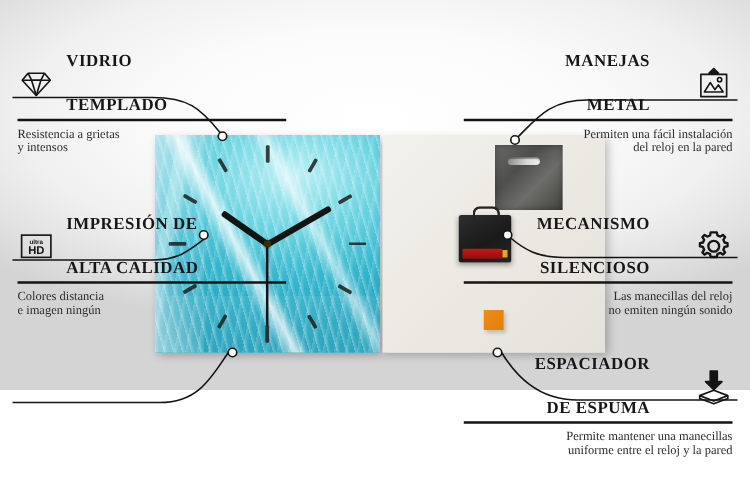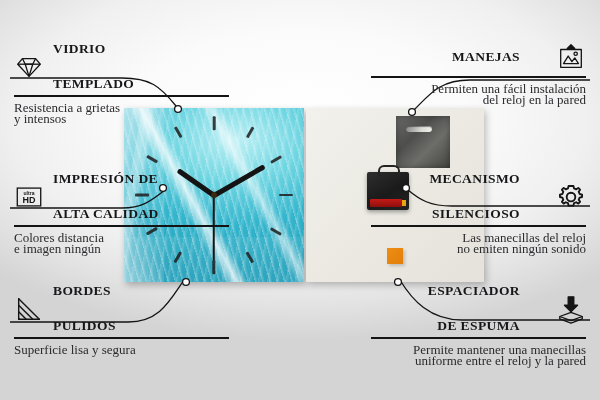--- a/index.html
+++ b/index.html
@@ -1,21 +1,21 @@
 <!DOCTYPE html>
 <html><head>
 <meta charset="utf-8">
 <style>
   html,body{margin:0;padding:0;}
   body{
     width:600px;height:400px;overflow:hidden;
     font-family:"Liberation Serif", serif;
   }
   #stage{
-    position:relative;width:600px;height:400px;
+    position:relative;width:600px;height:312px;
     background:
       radial-gradient(ellipse 70% 55% at 50% 30%, #ffffff 0%, #fbfbfb 40%, #f0f0f0 68%, #e2e2e2 85%, #d4d4d4 100%),
       linear-gradient(180deg,#fcfcfc 0%,#f7f7f7 45%,#e3e3e3 78%,#bdbdbd 100%);
   }
   
   .panel{position:absolute;}
   #clock-front{
     left:124px;top:108px;width:180px;height:174px;
     background:
       linear-gradient(112deg, rgba(255,255,255,.55) 0%, rgba(255,255,255,0) 22%),
@@ -85,21 +85,21 @@
   .f-head{display:flex;align-items:center;gap:9px;}
   .feature.right .f-head{justify-content:flex-end;gap:36px;}
   .f-title{
     font-size:13.5px;line-height:14.5px;letter-spacing:.4px;
     color:#17171a;font-weight:700;font-variant:small-caps;
     text-transform:uppercase;
   }
   .f-title .l2{display:block;margin-top:20px;}
   .f-rule{height:1.6px;background:#141414;margin:4px 0 5px 0;}
   .f-desc{
-    font-size:13px;line-height:11.6px;color:#2b2b2e;
+    font-size:10px;line-height:11.6px;color:#2b2b2e;
   }
   .f-icon{flex:0 0 auto;width:30px;height:30px;display:block;}
   .f-icon svg{display:block;width:30px;height:30px;}
 
   
   #connectors{position:absolute;left:0;top:0;width:600px;height:400px;}
 </style>
 </head>
 <body>
 
@@ -199,48 +199,26 @@
         <span class="l2">Alta Calidad</span>
       </span>
     </div>
     <div class="f-rule"></div>
     <div class="f-desc">
       <div>Colores distancia</div>
       <div>e imagen ningún</div>
     </div>
   </div>
 
-  <div class="feature left" style="left:14px;top:284px;">
-    <div class="f-head">
-      <span class="f-icon">
-        <svg viewBox="0 0 32 32">
-            <g stroke="#141414" stroke-width="1.5" fill="none" stroke-linecap="round">
-          <path d="M5,5 L27,27"></path>
-              <path d="M5,12 L20,27"></path>
-              <path d="M5,19 L13,27"></path>
-              <path d="M5,26 L6,27"></path>
-          <path d="M5,5 L5,27 L27,27" stroke-width="1.5"></path>
-        </g>
-          </svg>
-      </span>
-      <span class="f-title">
-        <span>Bordes</span>
-        <span class="l2">Pulidos</span>
-      </span>
-    </div>
-    <div class="f-rule"></div>
-    <div class="f-desc">
-      <div>Superficie lisa y segura</div>
-    </div>
-  </div>
 
   <div class="feature right" style="left:371px;top:42px;">
     <div class="f-head">
       <span class="f-title">
         <span>Manejas</span>
+        <span class="l2">Metal</span>
       </span>
       <span class="f-icon">
         <svg viewBox="0 0 32 32">
             <g stroke="#141414" stroke-width="1.4" fill="none" stroke-linejoin="round">
           <path d="M16,3 L12,7 H20 Z" fill="#141414"></path>
           <rect x="5" y="8" width="22" height="19"></rect>
           <path d="M8,23 L13,15 L17,21 L20,17 L24,23 Z" fill="none"></path>
           <circle cx="21" cy="12.5" r="1.8"></circle>
         </g>
           </svg>

